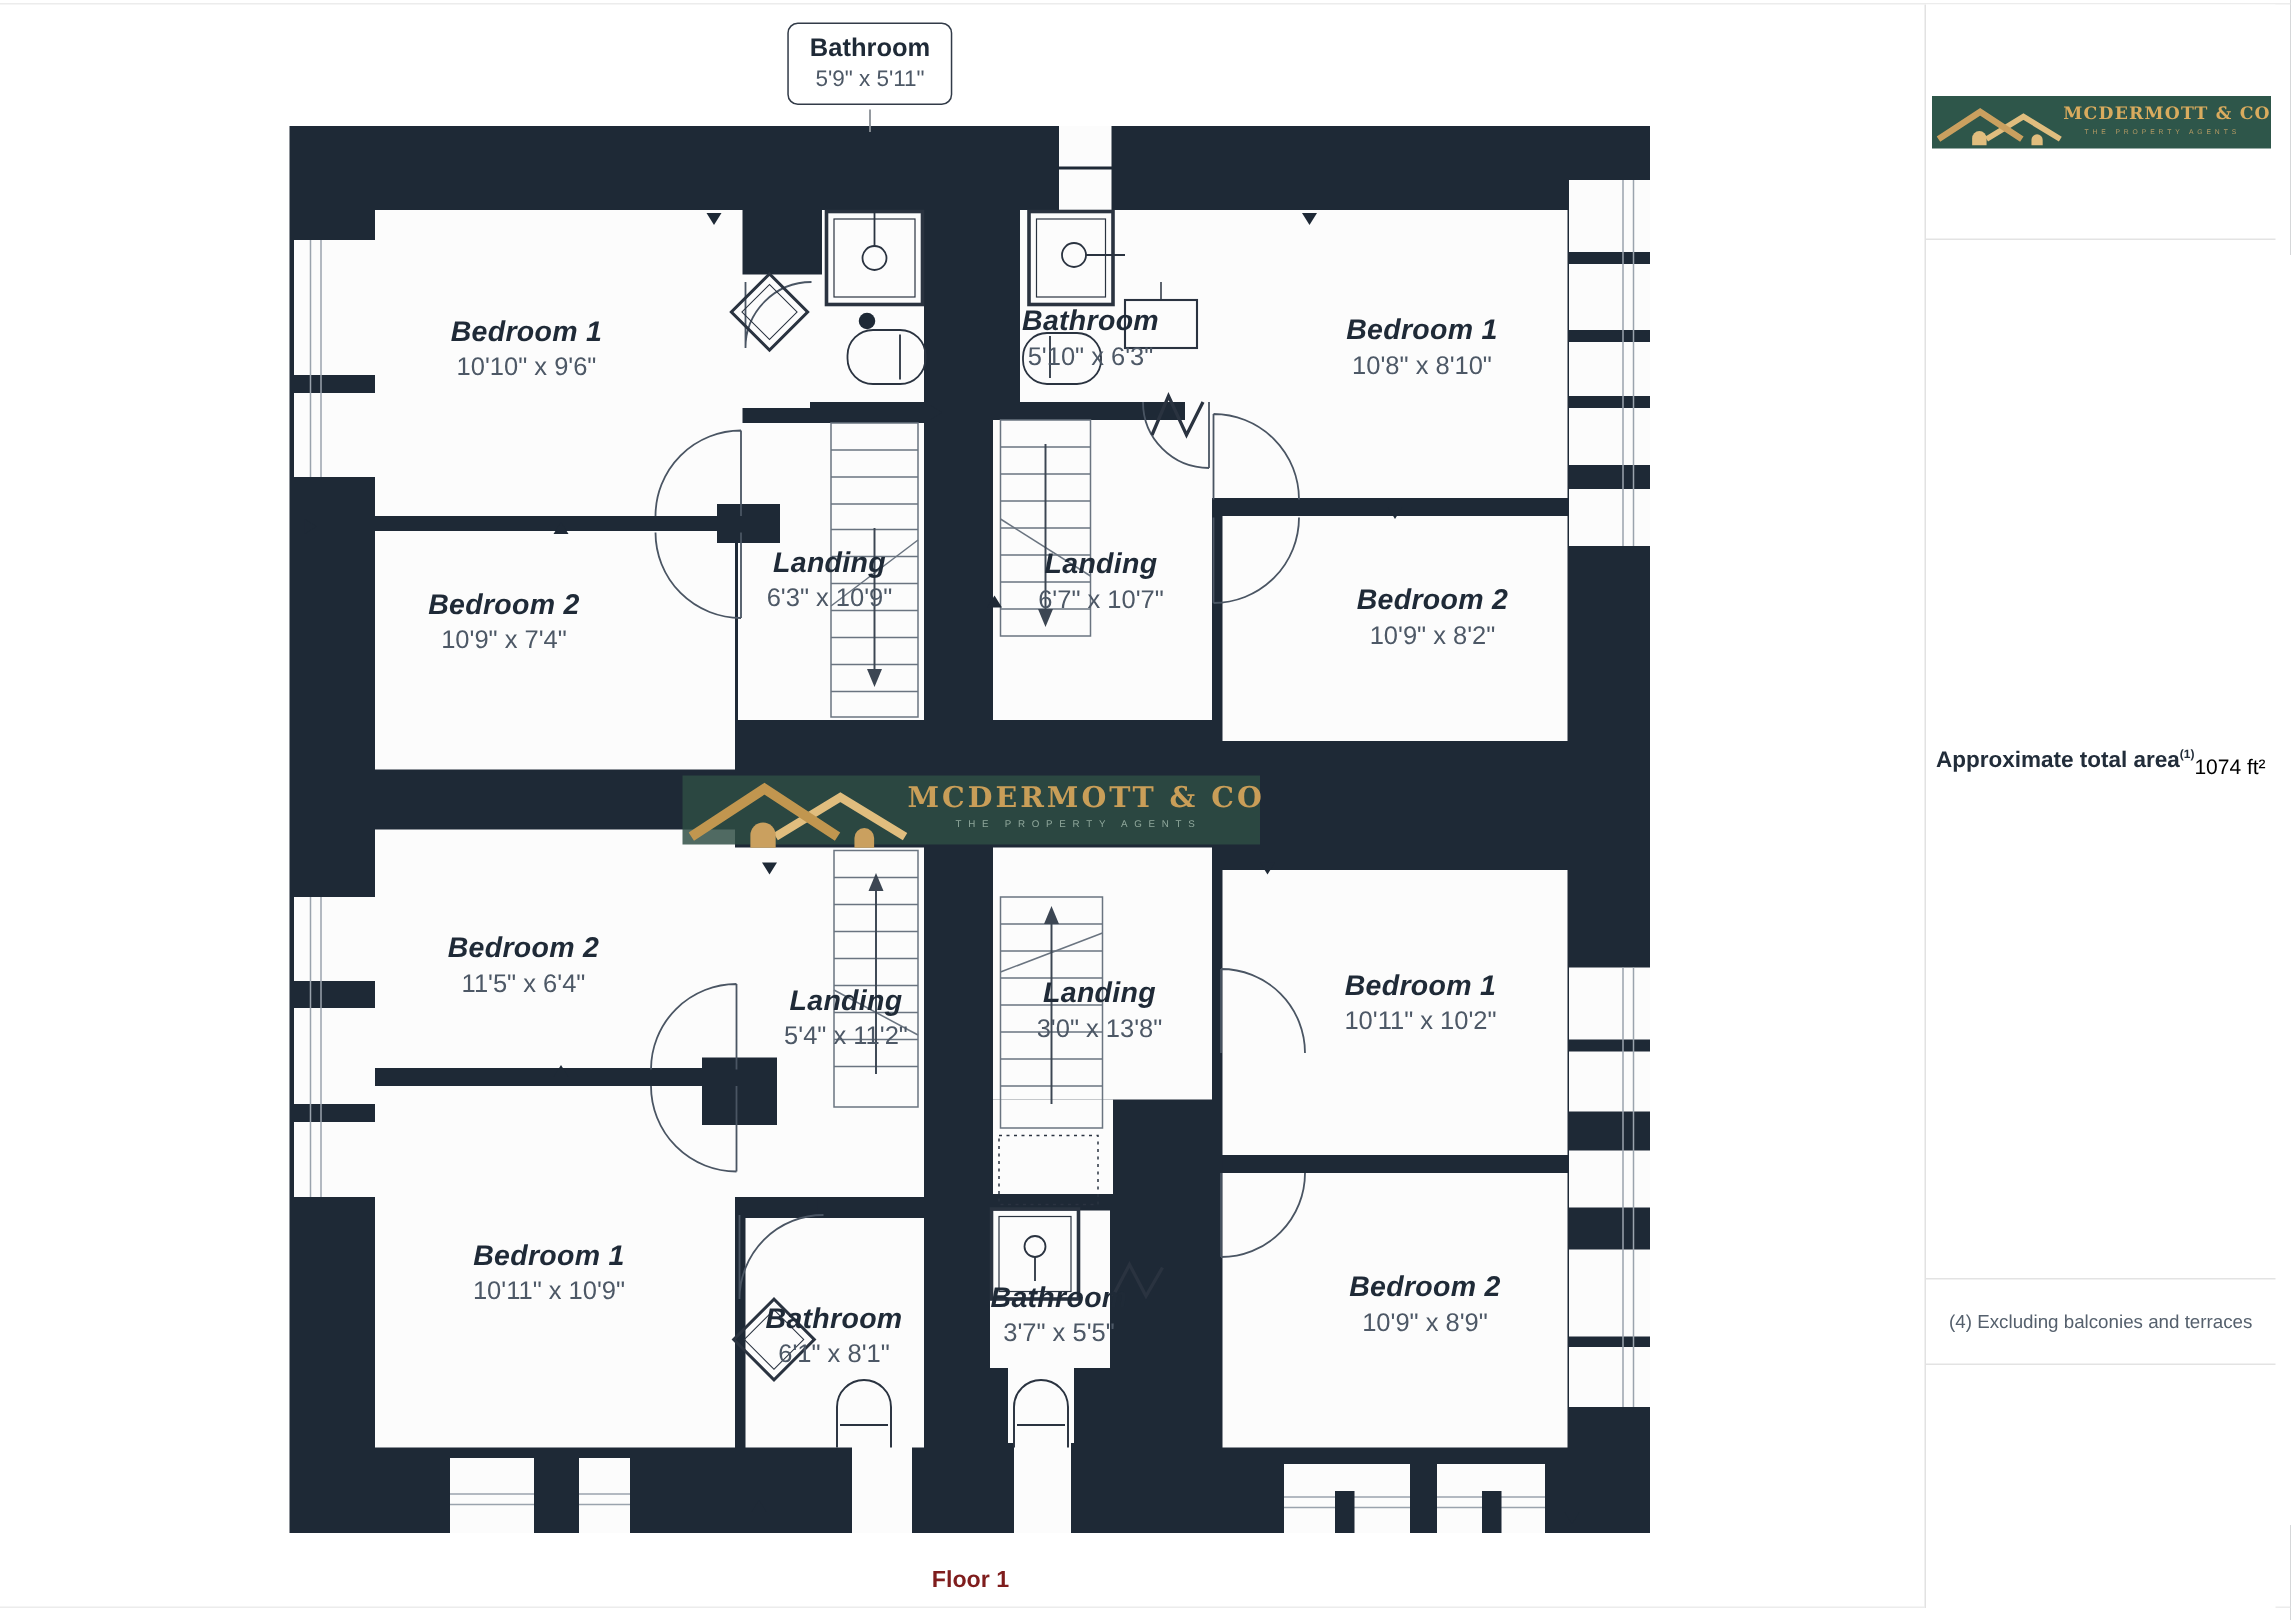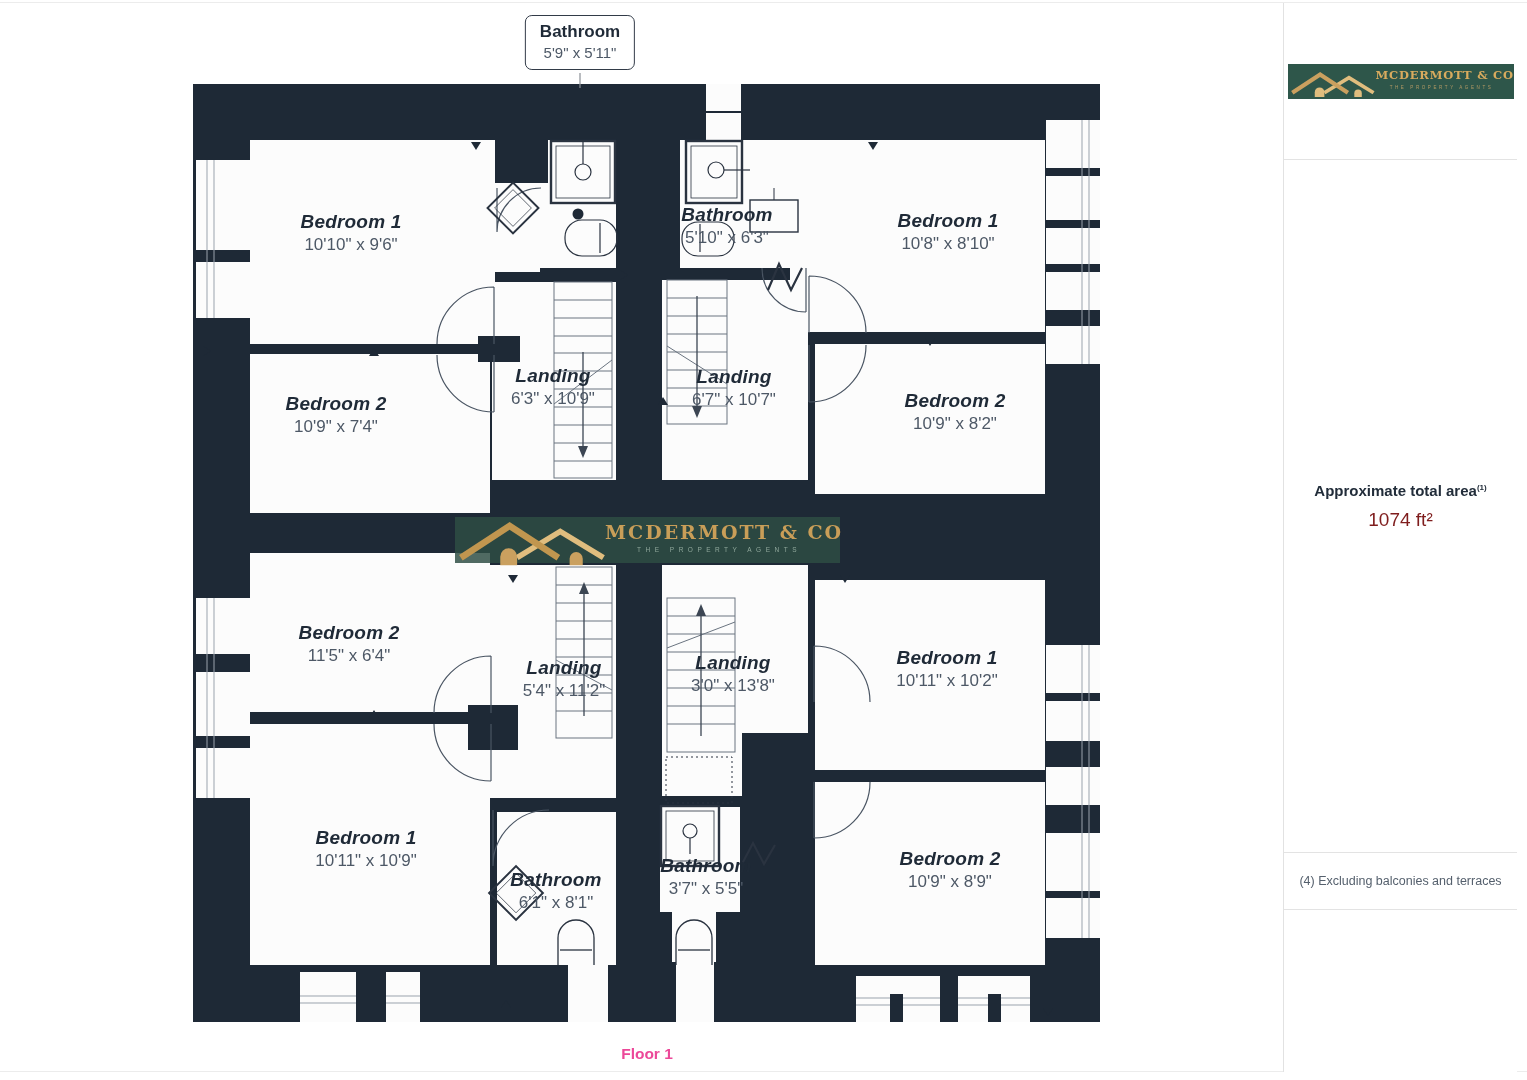--- a/index.html
+++ b/index.html
@@ -16,21 +16,21 @@
   .room-label .rname { font-size:19px; font-weight:bold; color:#1f2a37; line-height:24px; letter-spacing:.2px;font-style:italic; }
   .room-label .rdims { font-size:17px; color:#4d5866; line-height:22px; }
 
   .callout { position:absolute; left:580px; top:15px; transform:translateX(-50%);
     background:#fff; border:1.5px solid #323b48; border-radius:7px; padding:5px 14px 7px;
     text-align:center; white-space:nowrap; z-index:3; }
   .callout .rname { font-size:17px; font-weight:bold; color:#1f2a37; line-height:22px; }
   .callout .rdims { font-size:15px; color:#4d5866; line-height:19px; }
 
   .floor-label { position:absolute; left:647px; top:1045px; transform:translateX(-50%);
-    font-size:15.5px; font-weight:bold; color:#ec4899; }
+    font-size:15.5px; font-weight:bold; color:#7f1d1d; }
 
   
   .watermark { position:absolute; left:455px; top:517px; width:385px; height:46px;
     background:rgba(47,78,68,.84); display:flex; align-items:center; z-index:2; }
   .watermark .wm-roofs { position:absolute; left:4px; top:-10px; }
   .watermark .wm-text { position:absolute; left:150px; top:3px; width:228px; text-align:center; }
   .wm-title { font-family:"DejaVu Serif","Liberation Serif",serif; font-weight:bold;
     font-size:19px; letter-spacing:2px; color:#c99e58; line-height:24px; white-space:nowrap; }
   .wm-tagline { font-size:6.5px; letter-spacing:4.5px; color:#8fa79b; margin-top:2px; }
 
@@ -39,24 +39,24 @@
     border-left:1px solid #e2e2e2; background:#fff; }
   .sb-sec { border-bottom:1px solid #e3e3e3; }
   .sb-logo-sec { height:157px; display:flex; align-items:center; justify-content:center; }
   .logo-banner { width:226px; height:35px; background:#2e564a; display:flex; align-items:center; position:relative; }
   .logo-roofs { position:absolute; left:3px; top:2px; }
   .logo-text { position:absolute; left:88px; top:4px; width:132px; text-align:center; }
   .logo-title { font-family:"DejaVu Serif","Liberation Serif",serif; font-weight:bold;
     font-size:11.5px; letter-spacing:.8px; color:#d9ab5e; line-height:15px; white-space:nowrap; }
   .logo-tagline { font-size:4.5px; letter-spacing:2.6px; color:#b39a64; margin-top:2px; }
 
-  .sb-area-sec { height:693px; display:flex; flex-direction:column; align-items:center; justify-content:center; }
+  .sb-area-sec { height:693px; display:flex; flex-direction:row; align-items:center; justify-content:center; }
   .area-label { font-size:15px; font-weight:bold; color:#222d3a; }
   .area-label sup { font-size:8px; }
-  .area-value { font-size:19px; color:#7f1d1d; margin-top:10px; }
+  .area-value { font-size:14px; color:#000000; margin-top:10px; }
 
   .sb-footnote-sec { height:57px; display:flex; align-items:center; justify-content:center;
     font-size:12.5px; color:#55606d; }
 
   .sb-disclaimer-sec { border-bottom:none; padding-top:26px; text-align:center; }
   .sb-disclaimer-sec p { width:196px; margin:0 auto; font-size:12.5px; line-height:1.25;
     color:#55606d; }
   .giraffe { margin-top:20px; font-size:14.5px; letter-spacing:.6px; color:#3c4754; }
   .giraffe .g360 { font-weight:bold; }
 </style>

